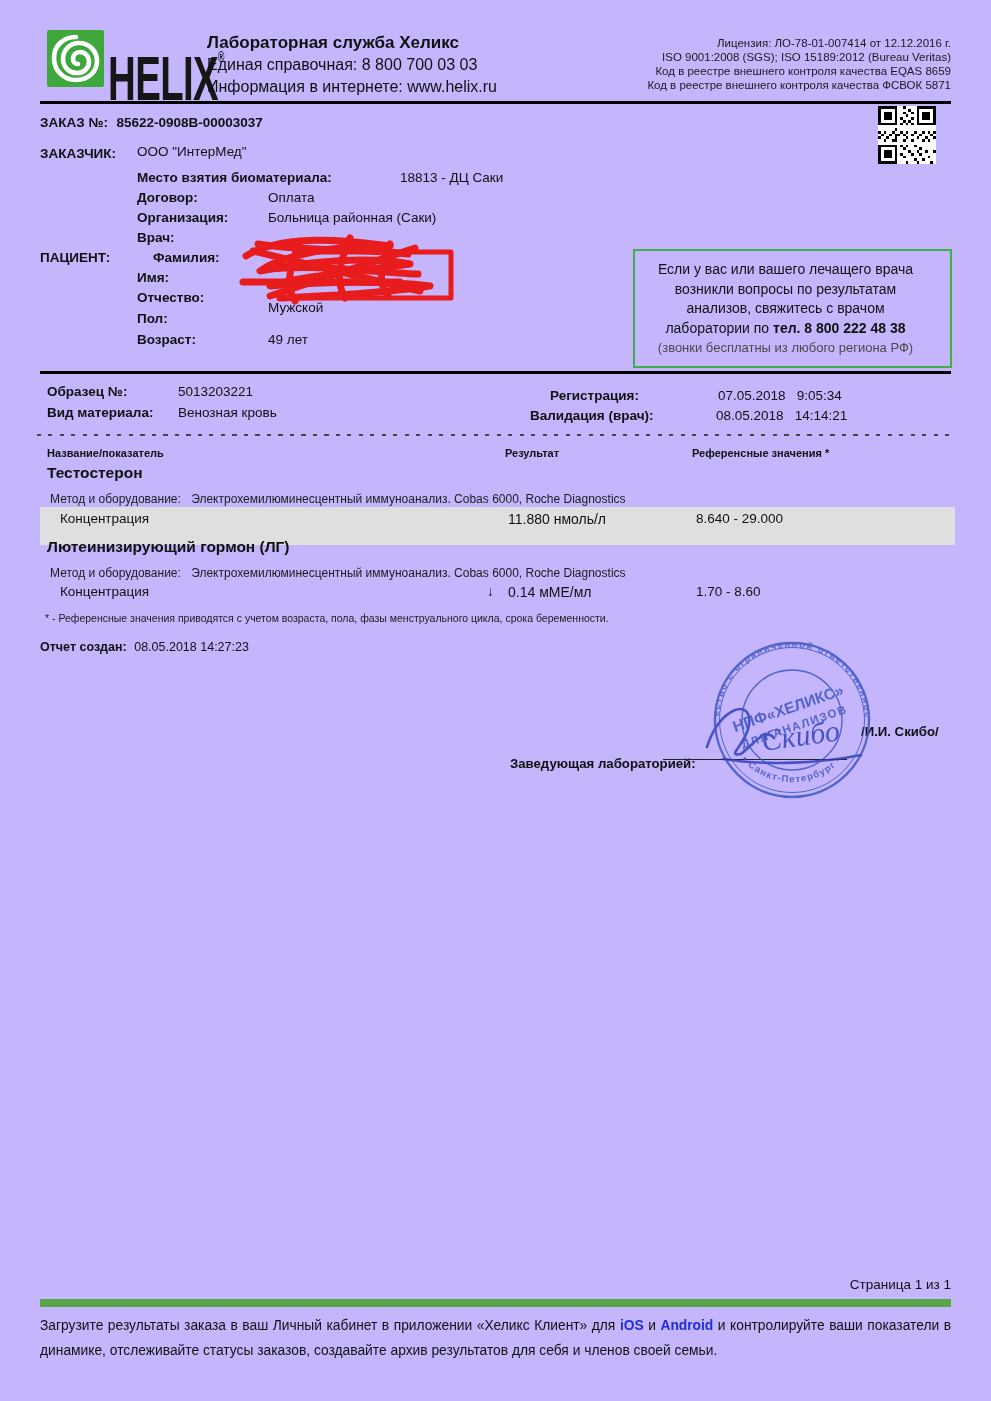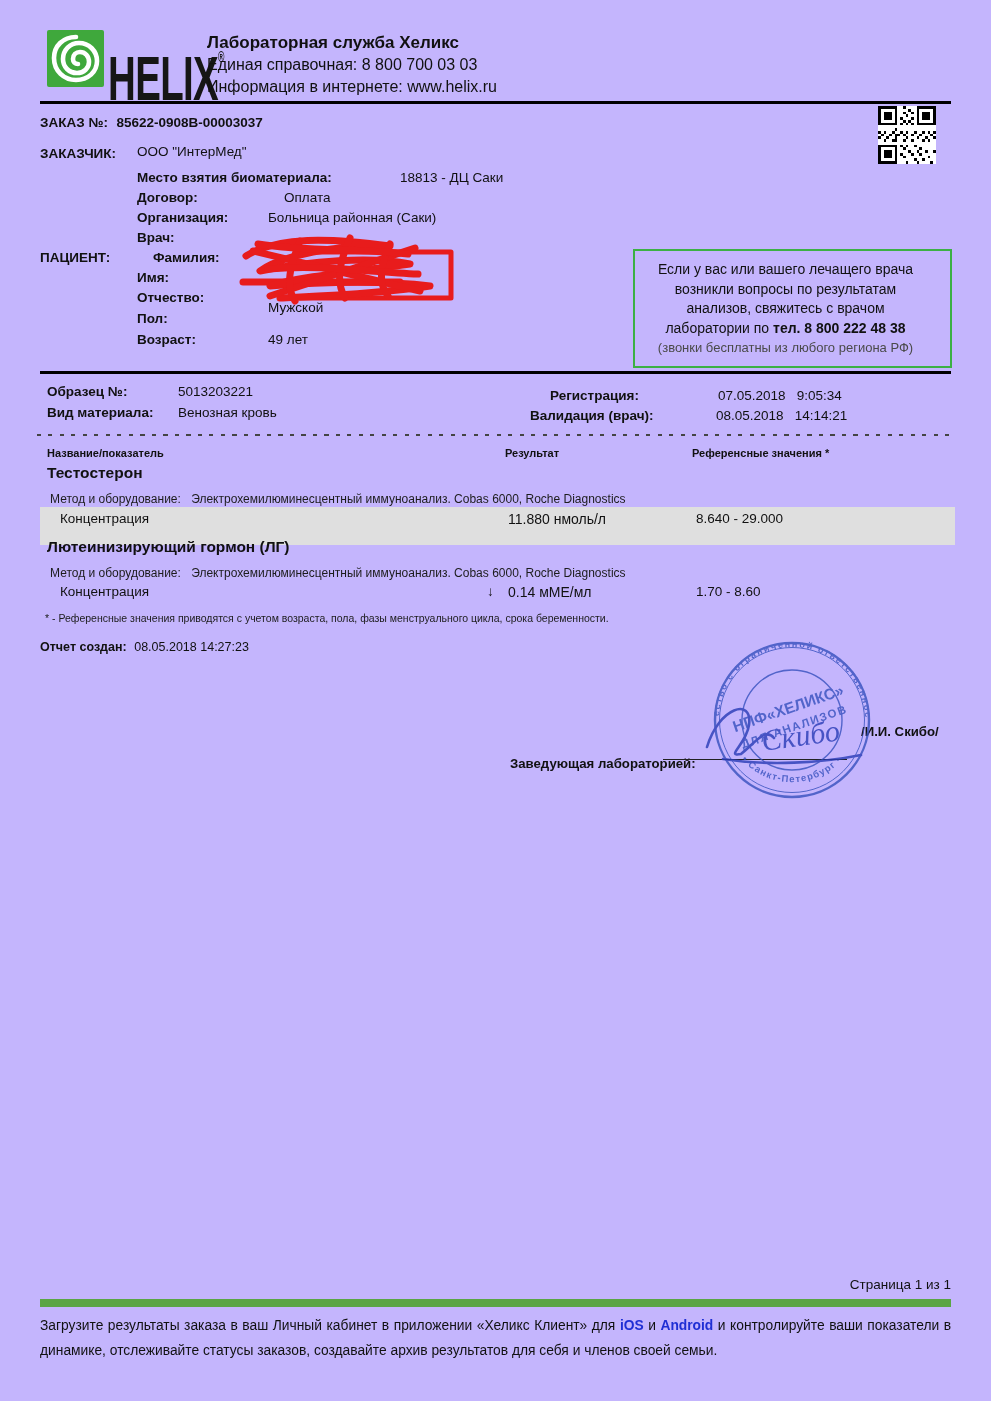--- a/index.html
+++ b/index.html
@@ -57,20 +57,26 @@
     </svg>
   </div>
   <div class="abs wordmark"><span>HELIX</span><span class="reg-mark">®</span></div>
 
   <div class="abs company">
     <div class="name">Лабораторная служба Хеликс</div>
     <div class="line">Единая справочная: 8 800 700 03 03</div>
     <div class="line">Информация в интернете: www.helix.ru</div>
   </div>
 
+  <div class="abs license">
+    <div>Лицензия: ЛО-78-01-007414 от 12.12.2016 г.</div>
+    <div>ISO 9001:2008 (SGS); ISO 15189:2012 (Bureau Veritas)</div>
+    <div>Код в реестре внешнего контроля качества EQAS 8659</div>
+    <div>Код в реестре внешнего контроля качества ФСВОК 5871</div>
+  </div>
 
   <div class="abs hdr-rule"></div>
 
   <div class="abs order-row">
     <span class="lbl">ЗАКАЗ №:</span>
     <span class="lbl" style="margin-left:4px;">85622-0908В-00003037</span>
   </div>
 
   <div class="abs qr">
     <svg width="58" height="58" viewBox="0 0 21 21" shape-rendering="crispEdges">
@@ -99,21 +105,21 @@
     </svg>
   </div>
 
   <div class="abs" style="left:40px;top:144px;"><span class="lbl">ЗАКАЗЧИК:</span></div>
   <div class="abs val" style="left:137px;top:144px;">ООО "ИнтерМед"</div>
 
   <div class="abs lbl" style="left:137px;top:170px;">Место взятия биоматериала:</div>
   <div class="abs val" style="left:400px;top:170px;">18813 - ДЦ Саки</div>
 
   <div class="abs lbl" style="left:137px;top:190px;">Договор:</div>
-  <div class="abs val" style="left:268px;top:190px;margin-left:16px;">Оплата</div>
+  <div class="abs val" style="left:268px;top:190px;">Оплата</div>
 
   <div class="abs lbl" style="left:137px;top:210px;">Организация:</div>
   <div class="abs val" style="left:268px;top:210px;">Больница районная (Саки)</div>
 
   <div class="abs lbl" style="left:137px;top:230px;">Врач:</div>
 
   <div class="abs lbl" style="left:40px;top:250px;">ПАЦИЕНТ:</div>
   <div class="abs lbl" style="left:153px;top:250px;">Фамилия:</div>
   <div class="abs lbl" style="left:137px;top:270px;">Имя:</div>
   <div class="abs lbl" style="left:137px;top:290px;">Отчество:</div>

